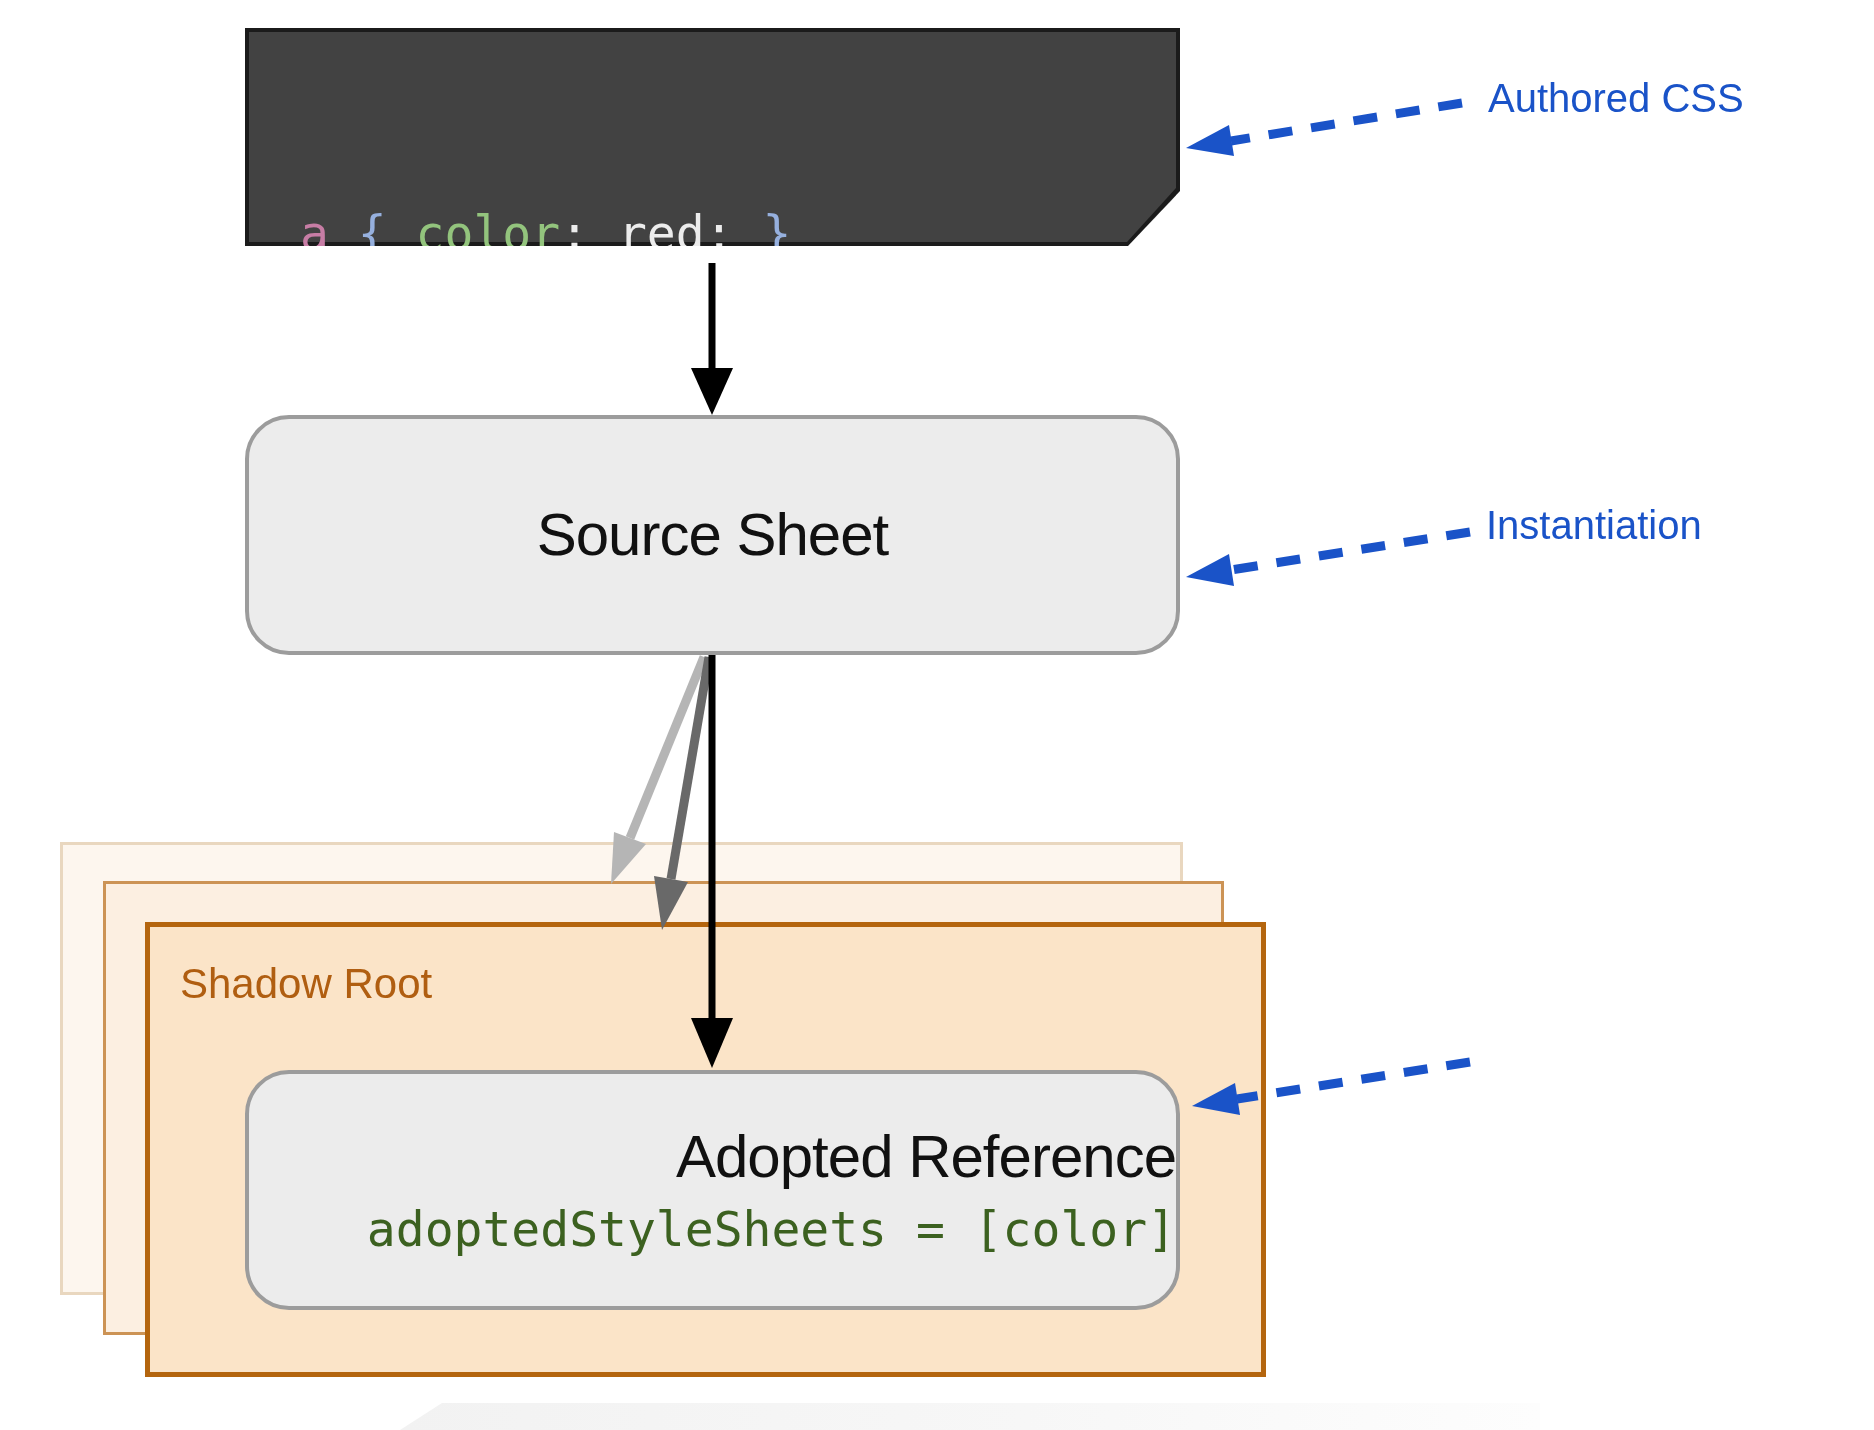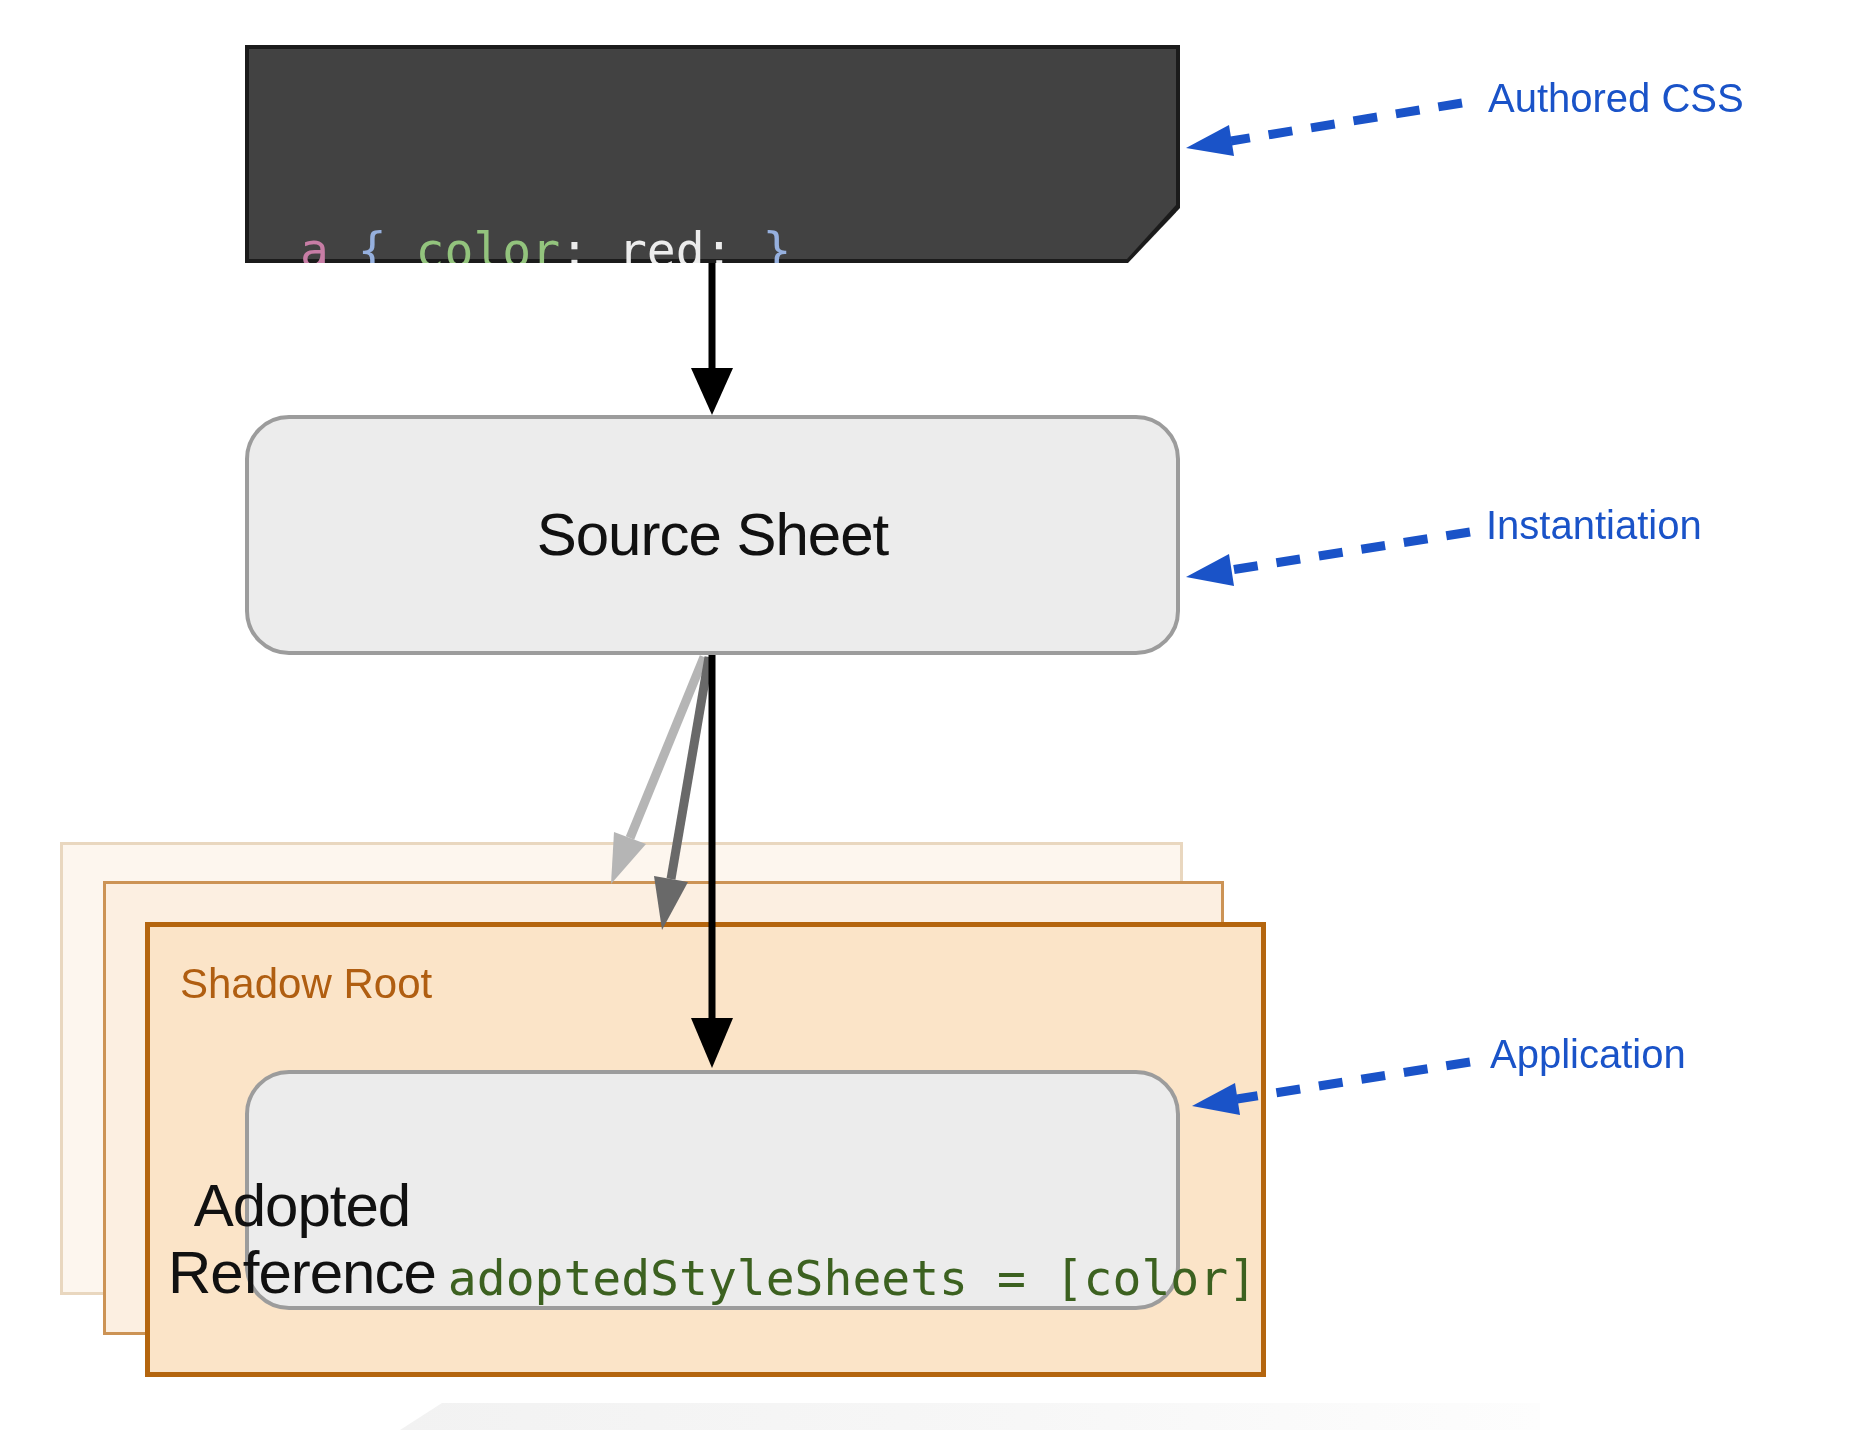--- a/index.html
+++ b/index.html
@@ -2,21 +2,21 @@
 <html><head>
 <meta charset="utf-8">
 <style>
   html,body{margin:0;padding:0;background:#ffffff;}
   #canvas{
     position:relative;width:1874px;height:1430px;background:#ffffff;overflow:hidden;
     font-family:"Liberation Sans",sans-serif;
   }
   
   .code-box{
-    position:absolute;left:245px;top:45px;width:935px;height:252px;
+    position:absolute;left:245px;top:28px;width:935px;height:252px;
     background:#1b1b1b;
     clip-path:polygon(0 0,935px 0,935px 163px,883px 218px,0 218px);
   }
   .code-box-inner{
     position:absolute;left:4px;top:4px;right:4px;bottom:4px;
     background:#424242;
     clip-path:polygon(0 0,927px 0,927px 156px,878px 210px,0 210px);
   }
   .code-fold{
     position:absolute;left:0;top:0;width:935px;height:218px;
@@ -29,21 +29,21 @@
   }
   .tok-selector{color:#c77da5;}
   .tok-brace{color:#96b0de;}
   .tok-property{color:#93c47d;}
   .tok-punct{color:#ececec;}
   .tok-value{color:#ececec;}
   
   .gray-box{
     position:absolute;left:245px;width:935px;height:240px;box-sizing:border-box;
     background:#ececec;border:4px solid #9c9c9c;border-radius:44px;
-    display:flex;flex-direction:row;align-items:center;justify-content:center;
+    display:flex;flex-direction:column;align-items:center;justify-content:center;
     gap:12px;text-align:center;
   }
   #source-sheet{top:415px;}
   #adopted-reference{top:1070px;align-items:flex-end;}
   .box-title{font-size:60px;line-height:1.12;color:#111111;letter-spacing:-1px;}
   .box-code{
     font-family:"DejaVu Sans Mono",monospace;font-size:48px;line-height:1.15;
     color:#3c6120;white-space:pre;
   }
   
@@ -106,21 +106,20 @@
     <div class="box-title">Source Sheet</div>
   </div>
 
   <div class="gray-box" id="adopted-reference">
     <div class="box-title">Adopted Reference</div>
     <div class="box-code">adoptedStyleSheets = [color]</div>
   </div>
 
   <div class="anno-label" id="anno-authored">Authored CSS</div>
   <div class="anno-label" id="anno-instantiation">Instantiation</div>
-  <div class="anno-label" id="anno-application">Application</div>
 
   <svg id="arrows" viewBox="0 0 1874 1430">
 
     <g>
       <line x1="712" y1="263" x2="712" y2="372" stroke="#000000" stroke-width="7"></line>
       <polygon points="691,368 733,368 712,415" fill="#000000"></polygon>
     </g>
 
     <g>
       <line x1="704" y1="657" x2="630" y2="838" stroke="#b5b5b5" stroke-width="9"></line>

